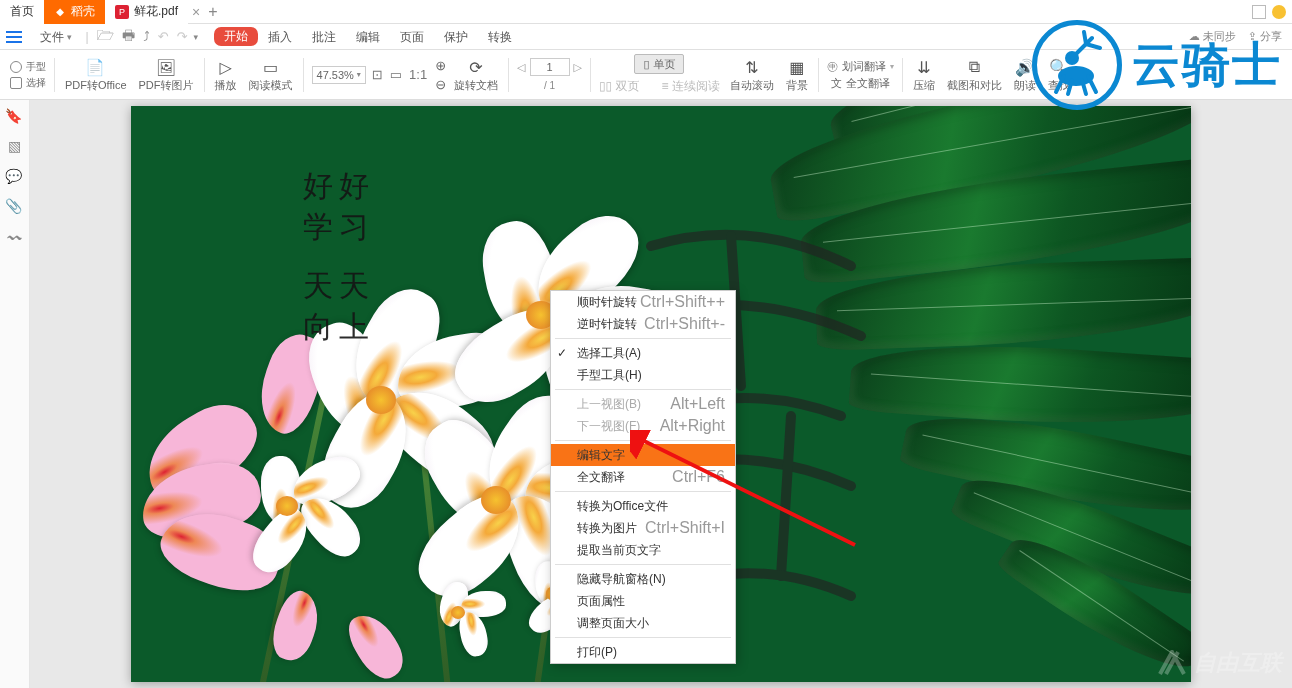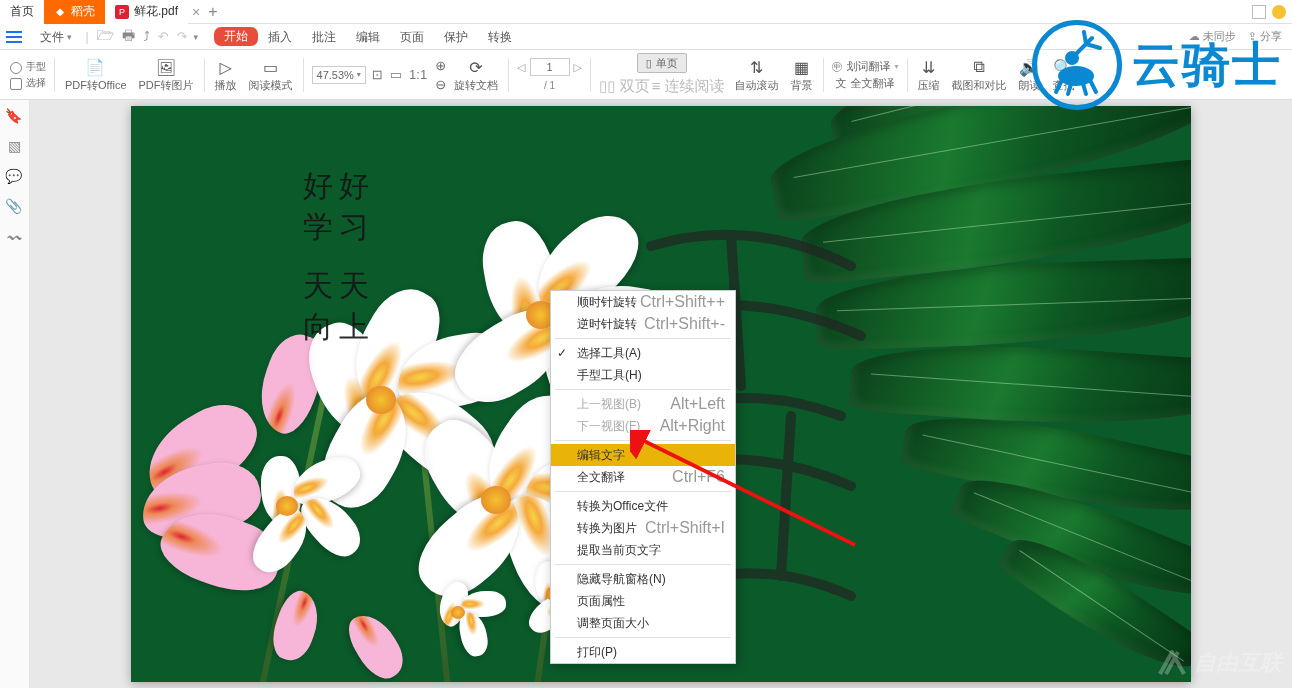--- a/index.html
+++ b/index.html
@@ -28,21 +28,21 @@
 .menu-right { margin-left:auto; display:flex; gap:12px; padding-right:10px; color:#888; font-size:11px; }
 
 
 .toolbar { height:50px; background:#fff; display:flex; align-items:center; border-bottom:1px solid #ddd; font-size:11px; color:#666; padding-left:6px; }
 .tool-col { display:flex; flex-direction:column; align-items:center; justify-content:center; height:44px; padding:0 6px; cursor:pointer; }
 .tool-col .ico { height:22px; display:flex; align-items:center; justify-content:center; font-size:16px; color:#555; }
 .tool-col .lbl { font-size:11px; }
 .tool-sep { width:1px; height:34px; background:#e2e2e2; margin:0 4px; }
 .tool-group { display:flex; align-items:center; }
 .side-tools { display:flex; flex-direction:column; gap:2px; font-size:10px; padding:0 4px; }
-.side-tools .row { display:flex; align-items:flex-end; gap:4px; cursor:pointer; }
+.side-tools .row { display:flex; align-items:center; gap:4px; cursor:pointer; }
 .side-tools .row .sq { width:12px; height:12px; border:1px solid #888; border-radius:2px; }
 .zoom-box { border:1px solid #ccc; height:18px; padding:0 4px; font-size:11px; display:flex; align-items:center; }
 .zoom-controls span { cursor:pointer; color:#777; padding:0 2px; }
 .pagenum { border:1px solid #ccc; height:18px; width:40px; text-align:center; font-size:11px; line-height:16px; }
 .singlepage-btn { background:#e9e9e9; border:1px solid #bbb; height:20px; padding:0 8px; display:flex; align-items:center; gap:4px; font-size:11px; border-radius:2px; }
 
 
 .content { position:relative; display:flex; height:calc(688px - 24px - 26px - 50px); }
 .left-rail { width:30px; background:#fafafa; border-right:1px solid #e5e5e5; display:flex; flex-direction:column; align-items:center; padding-top:8px; gap:14px; color:#888; }
 .left-rail .r-icon { width:16px; height:16px; display:flex; align-items:center; justify-content:center; font-size:14px; cursor:pointer; }
@@ -56,21 +56,21 @@
 .petal.pink { background:radial-gradient(ellipse at 15% 50%,#d23 0%,#e85 10%,#f7b6d8 30%,#f7b6d8 80%,#f9d6ea 100%); }
 .petal.sm { width:70px; height:40px; }
 .petal.xs { width:45px; height:26px; }
 .flower-center { position:absolute; width:30px; height:28px; background:radial-gradient(circle,#f6c22f 0%,#e8902a 70%,#c8641e 100%); border-radius:50%; }
 .stem { position:absolute; width:6px; background:linear-gradient(#4a8a3a,#2d5a24); border-radius:3px; }
 .overlay-text { position:absolute; font-family:"KaiTi","STKaiti",serif; color:rgba(20,20,20,.9); writing-mode:horizontal-tb; }
 
 
 .ctxmenu { position:absolute; background:#fff; border:1px solid #ccc; box-shadow:2px 2px 10px rgba(0,0,0,.25); font-size:12px; color:#333; width:186px; z-index:50; }
 .ctx-item { height:22px; display:flex; align-items:center; justify-content:space-between; padding:0 10px 0 26px; cursor:pointer; position:relative; }
-.ctx-item:hover,.ctx-item.hover { background:#eab308; }
+.ctx-item:hover,.ctx-item.hover { background:#f97316; }
 .ctx-item.disabled { color:#aaa; }
 .ctx-sep { height:1px; background:#e0e0e0; margin:3px 4px; }
 .ctx-check { position:absolute; left:6px; }
 .ctx-shortcut { color:#999; font-size:16px; }
 
 
 .arrow-svg { position:absolute; z-index:60; pointer-events:none; }
 
 
 .logo { position:absolute; top:20px; right:10px; display:flex; align-items:center; gap:10px; z-index:40; }
@@ -189,21 +189,21 @@
       <span style="cursor:pointer;color:#999">▷</span>
     </div>
     <div style="font-size:10px;color:#888"><span>/</span> <span>1</span></div>
   </div>
   <div class="tool-sep"></div>
   <div class="tool-group" style="flex-direction:column;gap:4px;padding:0 4px;">
     <div class="singlepage-btn">
         <span>▯</span>
         <span>单页</span>
       </div>
-    <div style="display:flex;gap:2px;color:#bbb;font-size:15px">
+    <div style="display:flex;gap:22px;color:#bbb;font-size:12px">
       <span>▯▯ <span>双页</span></span>
       <span>≡ <span>连续阅读</span></span>
     </div>
   </div>
   <div class="tool-col">
       <div class="ico">⇅</div>
       <div class="lbl">自动滚动</div>
     </div>
   <div class="tool-col">
       <div class="ico">▦</div>

